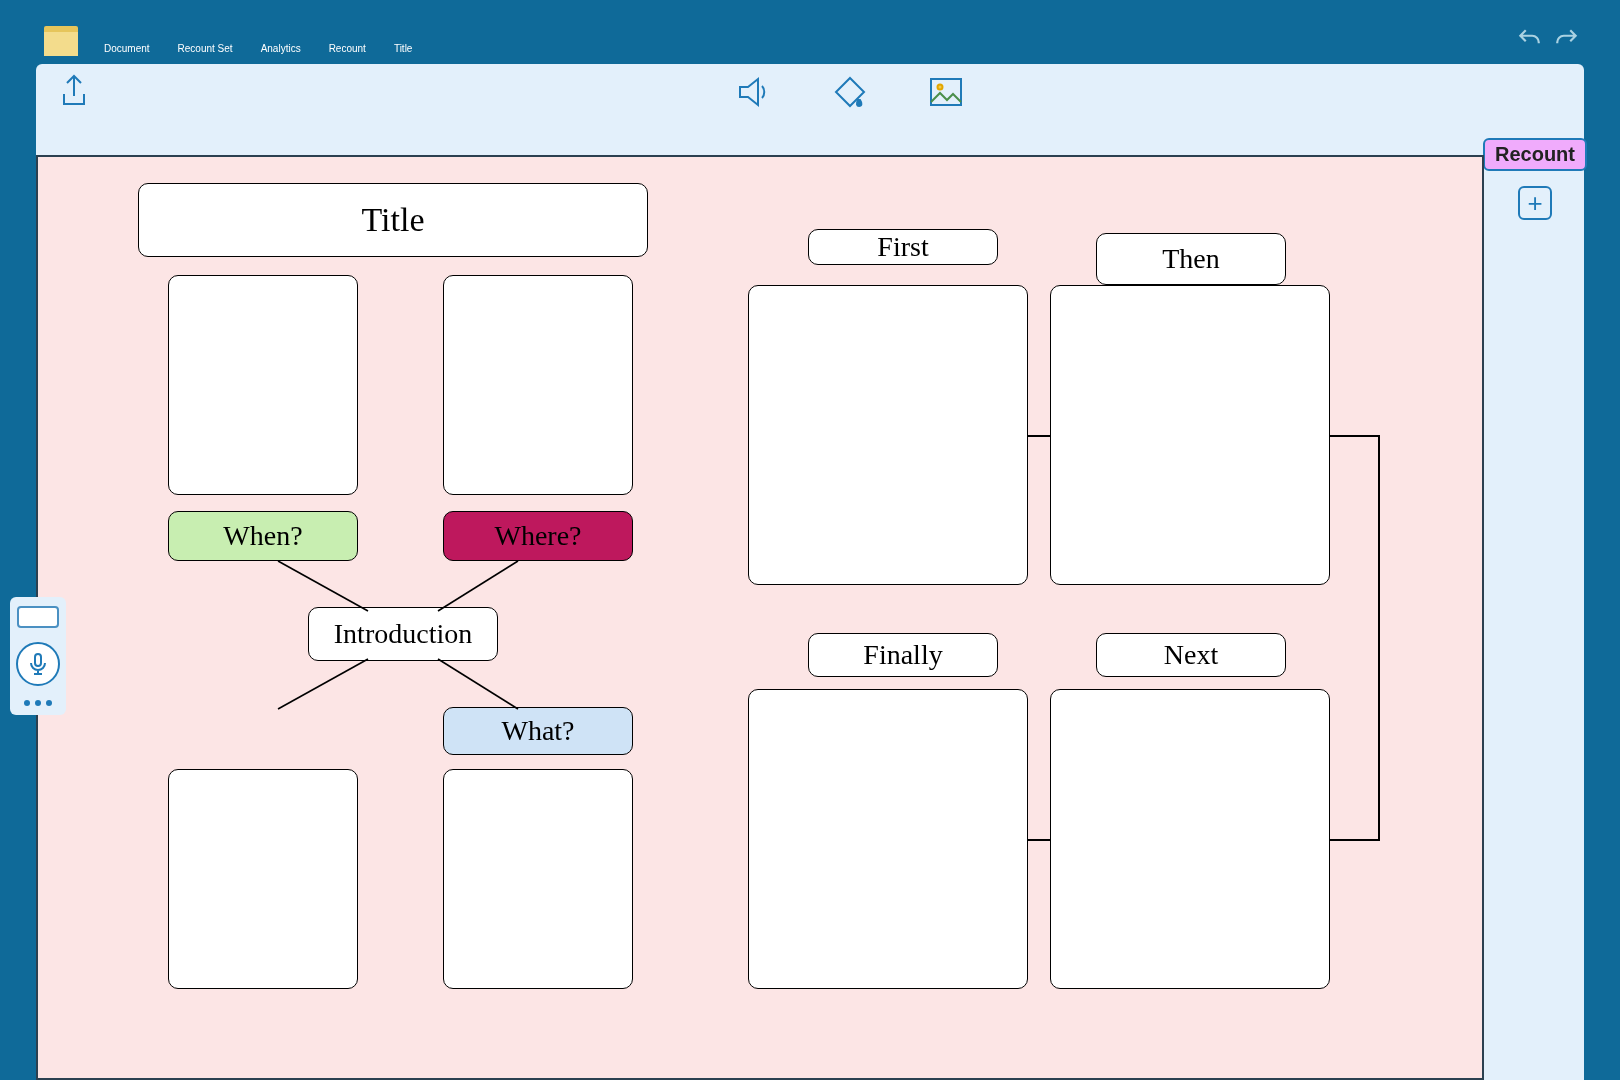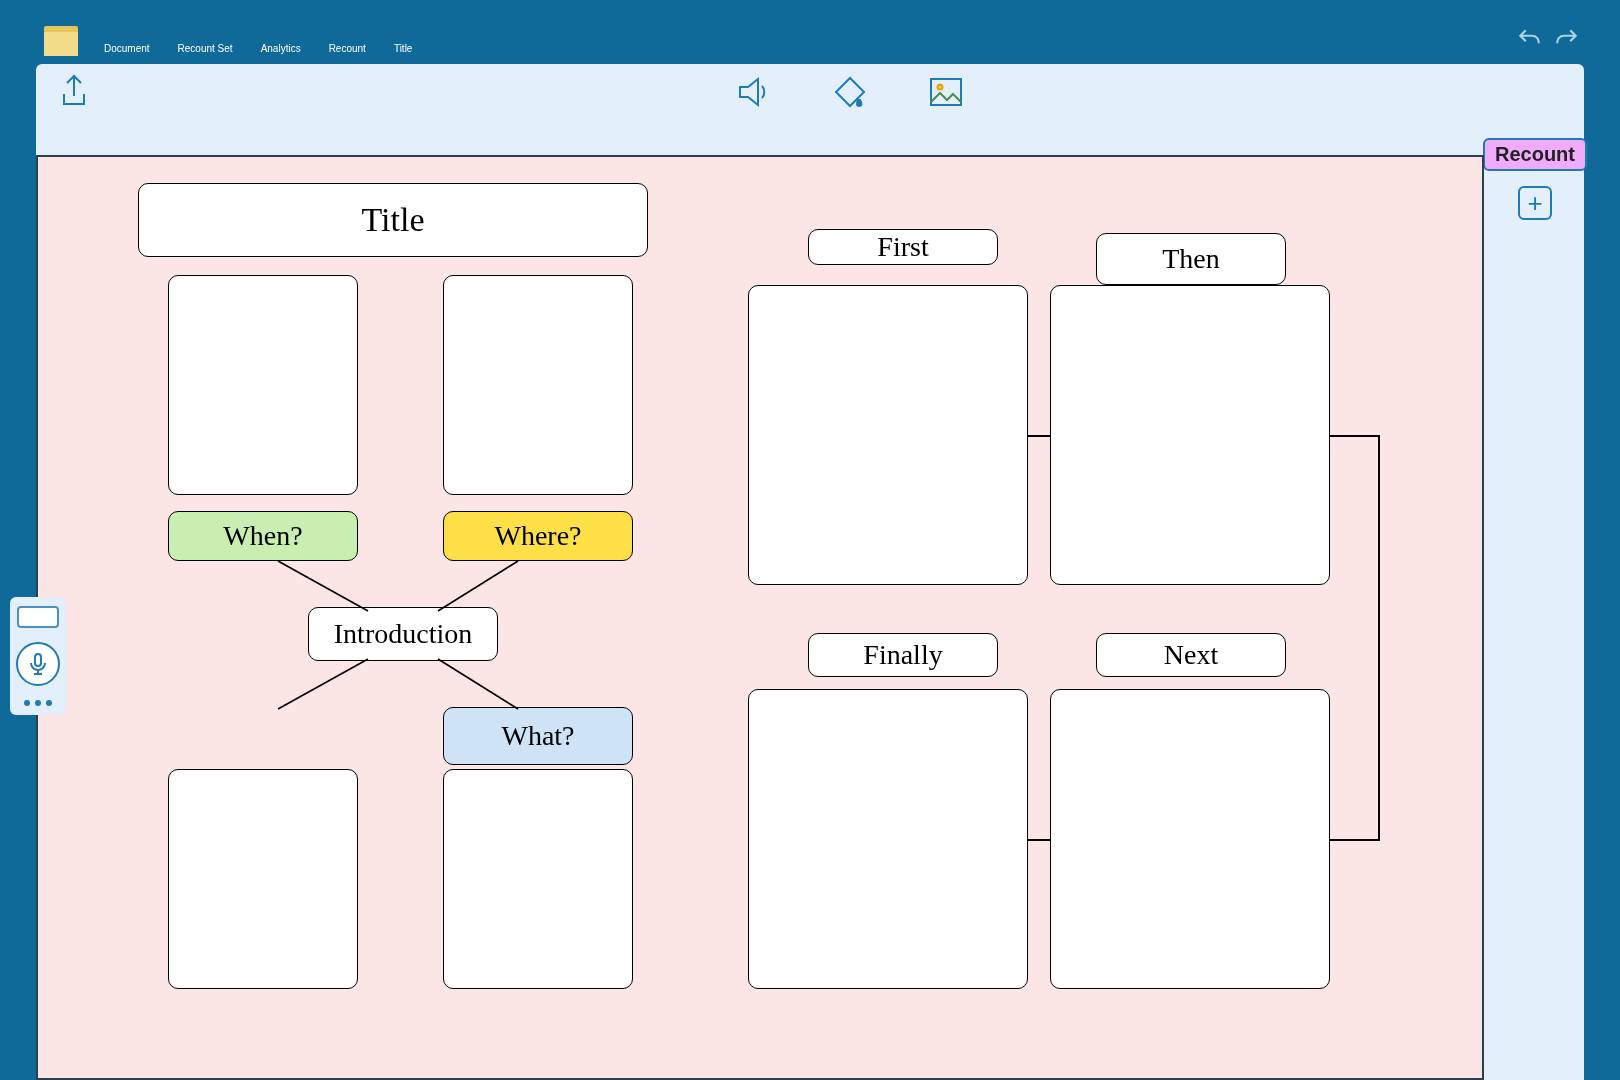--- a/index.html
+++ b/index.html
@@ -218,25 +218,25 @@
 <div class="page-wrap">
 
   <div class="canvas">
 
     <div class="box" style="left:100px; top:26px; width:510px; height:74px; font-size:34px;">Title</div>
 
     <div class="box" style="left:130px; top:118px; width:190px; height:220px;"></div>
     <div class="box" style="left:405px; top:118px; width:190px; height:220px;"></div>
 
     <div class="box" style="left:130px; top:354px; width:190px; height:50px; background:#c8eeb1;">When?</div>
-    <div class="box" style="left:405px; top:354px; width:190px; height:50px; background:#fde047;">Where?</div>
+    <div class="box" style="left:405px; top:354px; width:190px; height:50px; background:#be185d;">Where?</div>
 
     <div class="box" style="left:270px; top:450px; width:190px; height:54px;">Introduction</div>
 
-    <div class="box" style="left:405px; top:550px; width:190px; height:58px; background:#cfe3f6;font-family:Liberation Serif, serif;">What?</div>
+    <div class="box" style="left:405px; top:550px; width:190px; height:48px; background:#cfe3f6;font-family:Liberation Serif, serif;">What?</div>
 
     <div class="box" style="left:130px; top:612px; width:190px; height:220px;"></div>
     <div class="box" style="left:405px; top:612px; width:190px; height:220px;"></div>
 
     <svg class="connector" style="left:130px; top:354px; width:465px; height:246px;">
       <line x1="110" y1="50" x2="200" y2="100" stroke="#000" stroke-width="1.6"></line>
       <line x1="350" y1="50" x2="270" y2="100" stroke="#000" stroke-width="1.6"></line>
       <line x1="200" y1="148" x2="110" y2="198" stroke="#000" stroke-width="1.6"></line>
       <line x1="270" y1="148" x2="350" y2="198" stroke="#000" stroke-width="1.6"></line>
     </svg>

